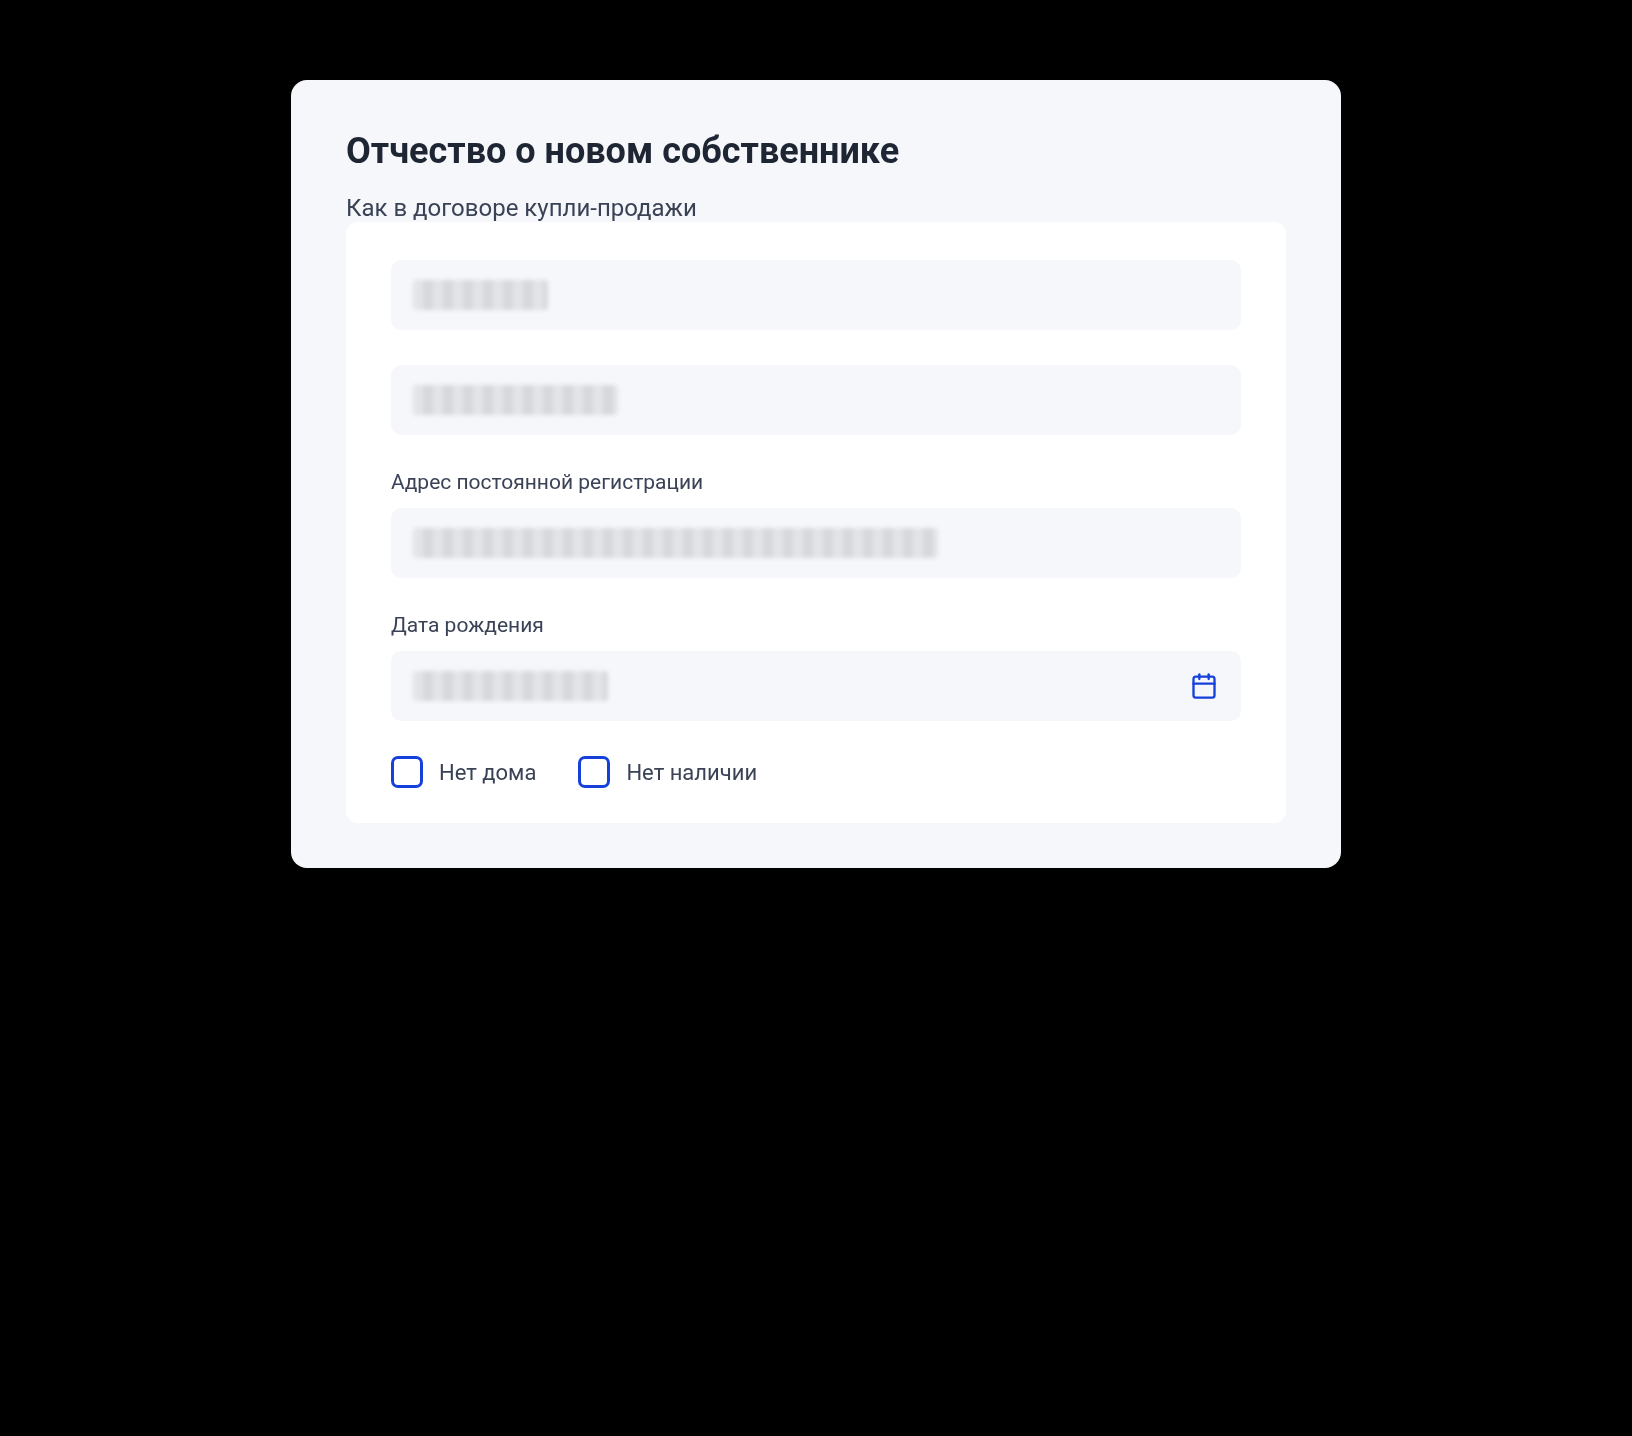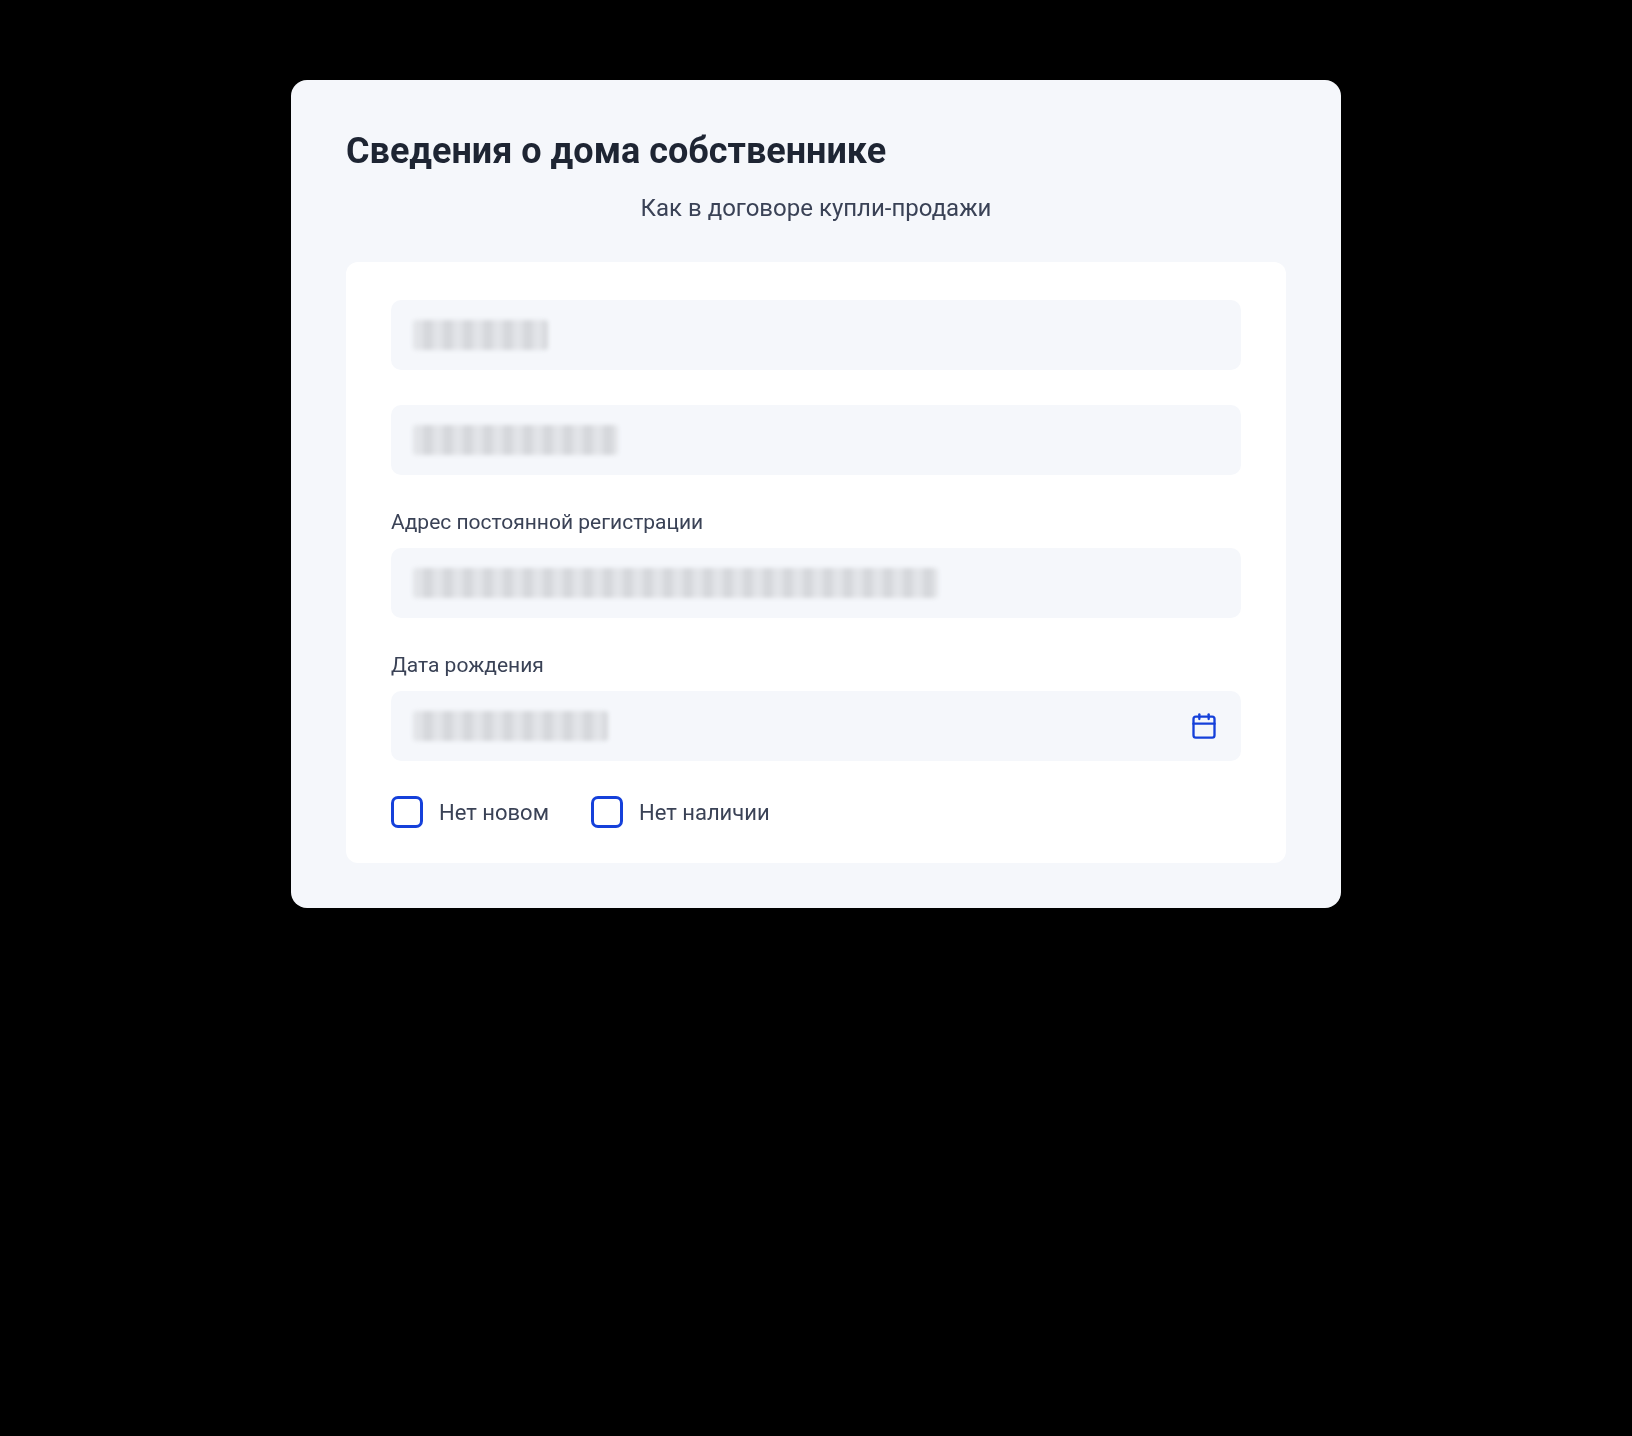--- a/index.html
+++ b/index.html
@@ -26,22 +26,20 @@
     }
     .card-title {
       font-size: 36px;
       font-weight: 700;
       color: #1e2533;
       margin-bottom: 22px;
     }
     .card-subtitle {
       font-size: 24px;
       color: #3a4256;
-      margin-bottom: 40px;
-      text-align: center;
     }
     .form-panel {
       background: #ffffff;
       border-radius: 12px;
       padding: 38px 45px 35px 45px;
     }
     .field-group {
       margin-bottom: 35px;
     }
     .field-group:last-of-type {
@@ -119,21 +117,21 @@
     }
     .checkbox-label {
       font-size: 22px;
       color: #3a4256;
     }
   </style>
 </head>
 <body>
 
 <div class="card">
-  <h1 class="card-title">Сведения о дома собственнике</h1>
+  <h1 class="card-title">Отчество о новом собственнике</h1>
   <p class="card-subtitle">Как в договоре купли-продажи</p>
 
   <div class="form-panel">
 
 
     <div class="field-group">
       <div class="field-input">
         <span class="redacted-block" style="width:135px"></span>
       </div>
     </div>
@@ -162,21 +160,21 @@
             <line x1="8" y1="2" x2="8" y2="6"></line>
             <line x1="3" y1="10" x2="21" y2="10"></line>
           </svg>
         </span>
       </div>
     </div>
 
     <div class="checkbox-row">
       <div class="checkbox-item">
         <span class="checkbox-box"></span>
-        <span class="checkbox-label">Нет новом</span>
+        <span class="checkbox-label">Нет дома</span>
       </div>
       <div class="checkbox-item">
         <span class="checkbox-box"></span>
         <span class="checkbox-label">Нет наличии</span>
       </div>
     </div>
 
   </div>
 </div>
 

